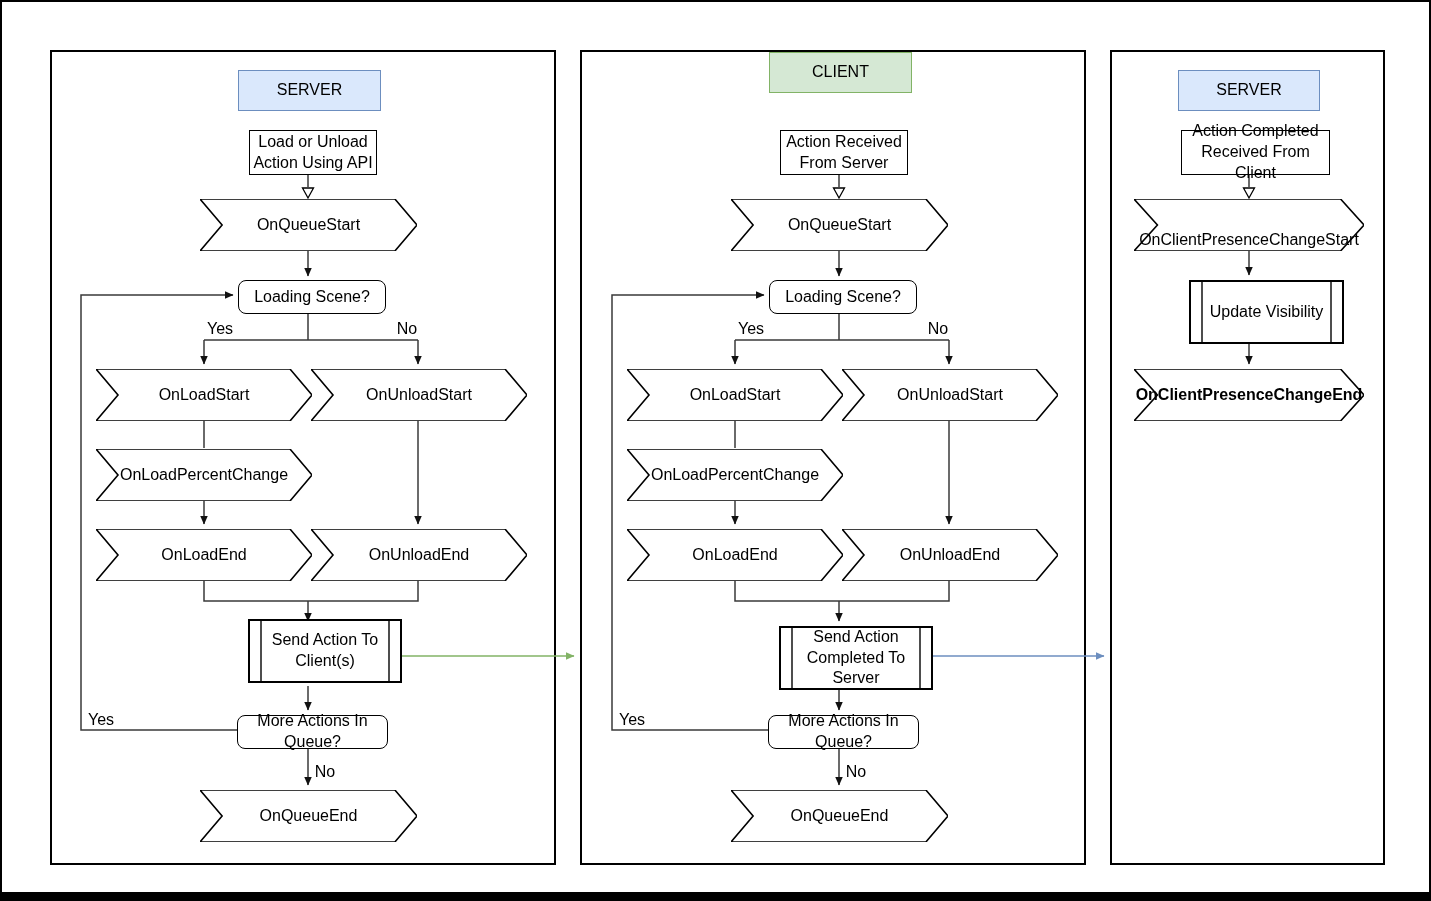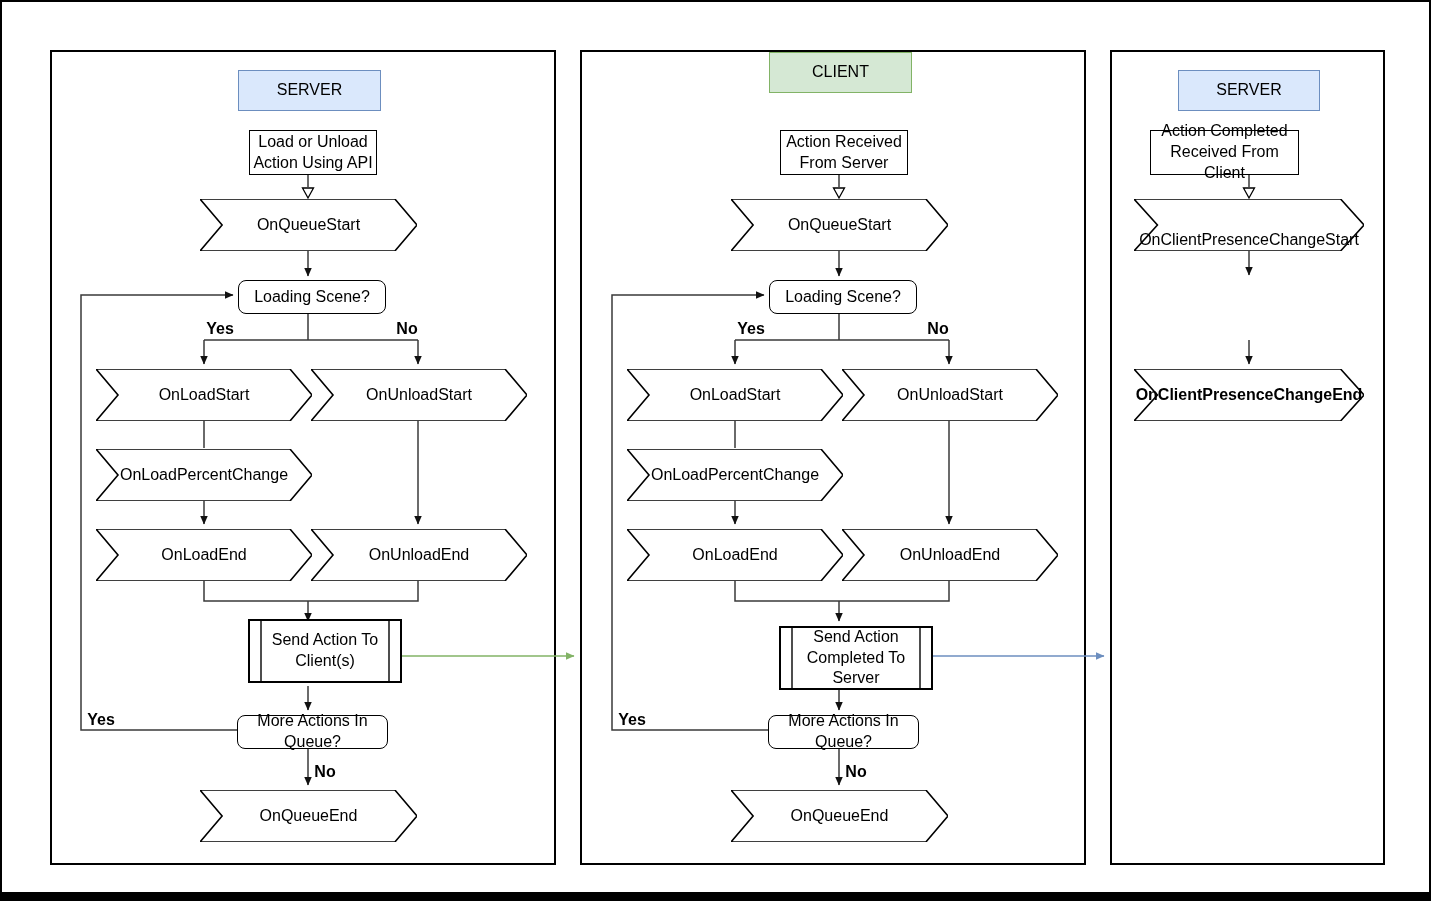--- a/index.html
+++ b/index.html
@@ -19,21 +19,21 @@
   .header.blue  { background:#dae8fc; border-color:#6c8ebf; }
   .header.green { background:#d5e8d4; border-color:#82b366; }
   .rounded { background:#fff; border:1.6px solid #000; border-radius:0; padding:1px 3px; }
   .process { background:#fff; border:2px solid #000; padding:0 15px; }
   .process::before, .process::after { content:""; position:absolute; top:0; bottom:0; width:0; border-left:2px solid #4d4d4d; }
   .process::before { left:10px; }
   .process::after  { right:10px; }
   .banner { background:transparent; border:none; }
   .banner > svg { position:absolute; inset:0; width:100%; height:100%; }
   .banner > .lbl { position:relative; z-index:1; }
-  .flow-label { position:absolute; z-index:4; transform:translate(-50%,-50%); white-space:nowrap;font-weight:bold; }
+  .flow-label { position:absolute; z-index:4; transform:translate(-50%,-50%); white-space:nowrap; }
 </style>
 </head>
 <body>
 
 <div class="canvas">
 
   <div class="panel" style="left:50px;top:50px;width:502px;height:811px;"></div>
   <div class="panel" style="left:580px;top:50px;width:502px;height:811px;"></div>
   <div class="panel" style="left:1110px;top:50px;width:271px;height:811px;"></div>
 
@@ -209,28 +209,31 @@
   <div class="shape banner" style="left:731px;top:790px;width:217px;height:52px;">
     <svg viewBox="0 0 216 52" preserveAspectRatio="none">
         <polygon points="0,0 194,0 216,26 194,52 0,52 22,26" fill="#fff" stroke="#000" stroke-width="1.6" vector-effect="non-scaling-stroke"></polygon>
       </svg>
     <span class="lbl">OnQueueEnd</span>
   </div>
 
   <div class="shape header blue" style="left:1178px;top:70px;width:140px;height:39px;">
     <span>SERVER</span>
   </div>
-  <div class="shape rounded" style="left:1150px;top:130px;width:141px;height:41px;">
+  <div class="shape rounded" style="left:1181px;top:130px;width:141px;height:41px;">
     <span>Action Completed Received From Client</span>
   </div>
   <div class="shape banner" style="left:1134px;top:199px;width:230px;height:52px;align-items:flex-end;">
     <svg viewBox="0 0 216 52" preserveAspectRatio="none">
         <polygon points="0,0 194,0 216,26 194,52 0,52 22,26" fill="#fff" stroke="#000" stroke-width="1.6" vector-effect="non-scaling-stroke"></polygon>
       </svg>
     <span class="lbl">OnClientPresenceChangeStart</span>
+  </div>
+  <div class="shape process" style="left:1189px;top:280px;width:121px;height:60px;">
+    <span>Update Visibility</span>
   </div>
   <div class="shape banner" style="left:1134px;top:369px;width:230px;height:52px;font-weight:bold;">
     <svg viewBox="0 0 216 52" preserveAspectRatio="none">
         <polygon points="0,0 194,0 216,26 194,52 0,52 22,26" fill="#fff" stroke="#000" stroke-width="1.6" vector-effect="non-scaling-stroke"></polygon>
       </svg>
     <span class="lbl">OnClientPresenceChangeEnd</span>
   </div>
 
   <div class="outer-frame"></div>
 </div>

